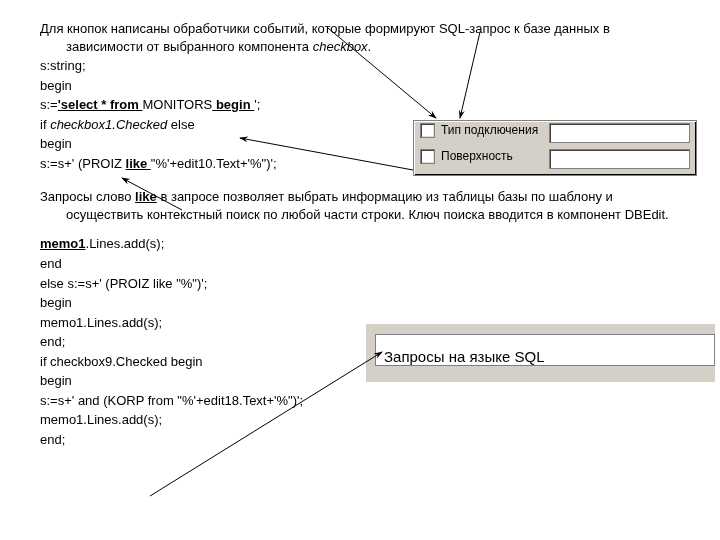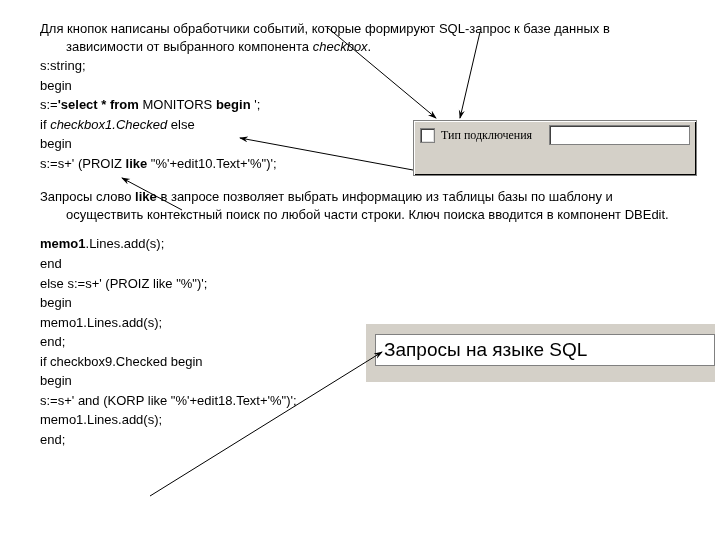--- a/index.html
+++ b/index.html
@@ -27,41 +27,39 @@
   .indent {
     padding-left: 26px;
     text-indent: -26px;
   }
   .code {
     font-family: Arial, sans-serif;
     font-size: 13px;
     line-height: 1.35;
   }
   .italic { font-style: italic; }
-  .bold { font-weight: bold; }
+  .bold { font-weight: bold; text-decoration: underline; }
   .gap { height: 14px; }
   .gap2 { height: 10px; }
 
   
   .panel1 {
     position: absolute;
     left: 413px;
     top: 120px;
     width: 282px;
     height: 54px;
     background: #d4d0c8;
     border: 1px solid #808080;
     box-shadow: inset 1px 1px 0 #fff, inset -1px -1px 0 #000;
   }
   .panel-row {
     display: flex;
-    align-items: center;
     height: 24px;
     padding: 2px 6px 0 6px;
-    font-family: Liberation Serif, serif;
   }
   .cb {
     width: 13px;
     height: 13px;
     background: #fff;
     border: 1px solid #808080;
     box-shadow: inset 1px 1px 0 #404040, inset -1px -1px 0 #dfdfdf;
     margin-right: 6px;
     flex: none;
   }
@@ -94,23 +92,23 @@
   .panel2-inner {
     position: absolute;
     left: 10px;
     top: 10px;
     width: 330px;
     height: 30px;
     background: #fff;
     border: 1px solid #808080;
     box-shadow: inset 1px 1px 0 #fff;
     display: flex;
-    align-items: center;
+    align-items: flex-end;
     padding-left: 8px;
-    font-size: 19px;
+    font-size: 15px;
   }
 
   svg.arrows {
     position: absolute;
     left: 0;
     top: 0;
     width: 720px;
     height: 540px;
     pointer-events: none;
   }
@@ -150,30 +148,35 @@
     <div class="para">
       <span class="bold">memo1</span><span>.Lines.add(s);</span>
     </div>
     <div class="para">end</div>
     <div class="para">else s:=s+' (PROIZ like "%")';</div>
     <div class="para">begin</div>
     <div class="para">memo1.Lines.add(s);</div>
     <div class="para">end;</div>
     <div class="para">if checkbox9.Checked begin</div>
     <div class="para">begin</div>
-    <div class="para">s:=s+' and (KORP like "%'+edit18.Text+'%")';</div>
+    <div class="para">s:=s+' and (KORP from "%'+edit18.Text+'%")';</div>
     <div class="para">memo1.Lines.add(s);</div>
     <div class="para">end;</div>
   </div>
 </div>
 
 <div class="panel1">
   <div class="panel-row">
     <div class="cb"></div>
     <div class="cb-label">Тип подключения</div>
+    <div class="cb-input"></div>
+  </div>
+  <div class="panel-row">
+    <div class="cb"></div>
+    <div class="cb-label">Поверхность</div>
     <div class="cb-input"></div>
   </div>
 </div>
 
 <div class="panel2">
   <div class="panel2-inner">
     <span>Запросы на языке SQL</span>
   </div>
 </div>
 

